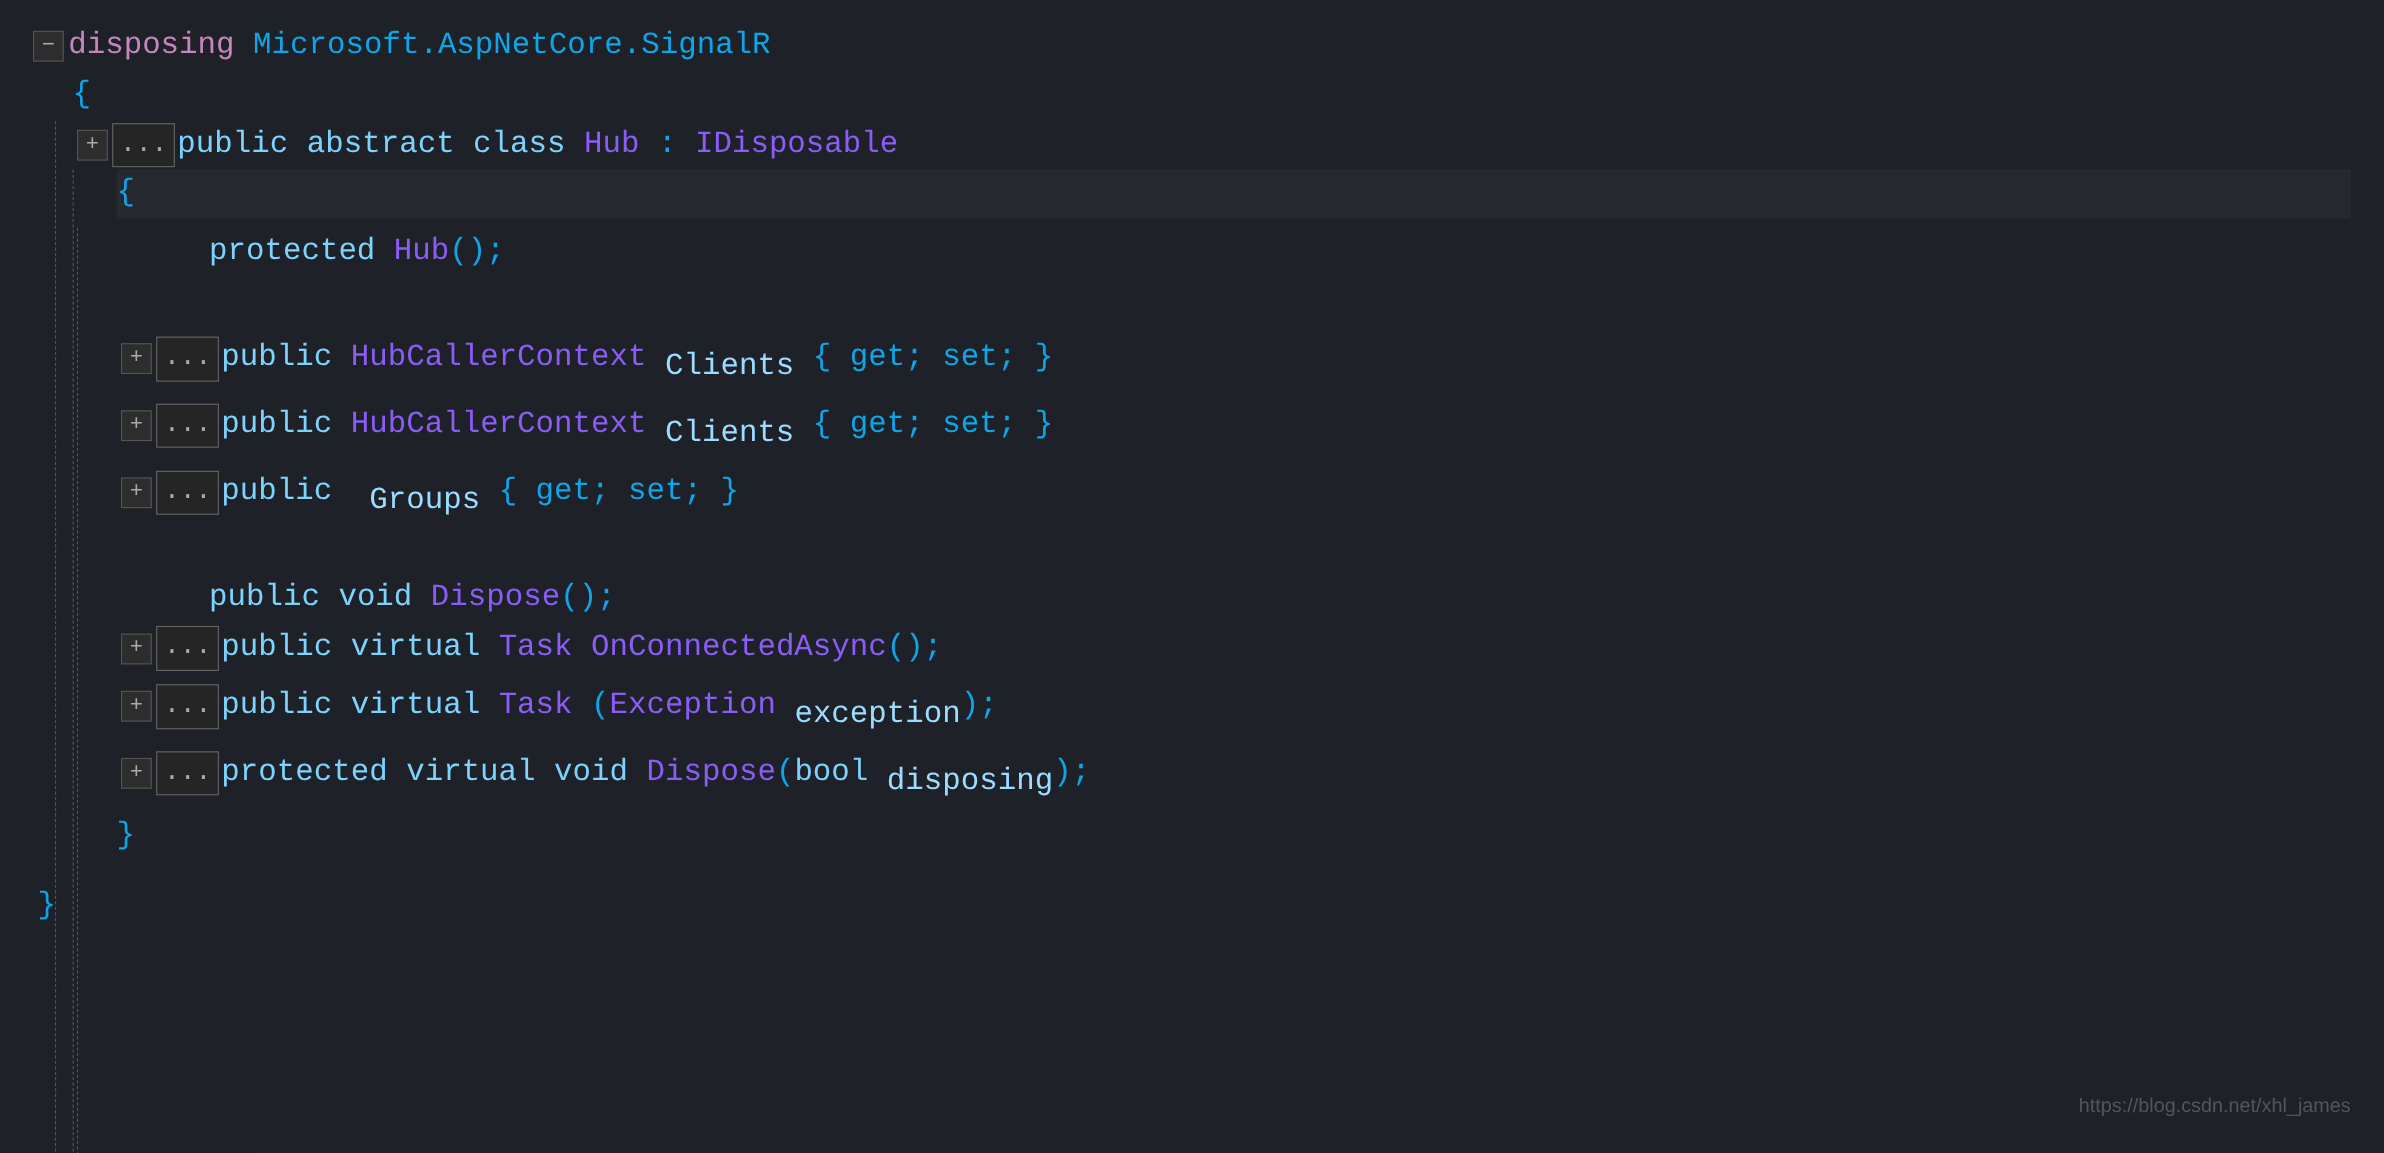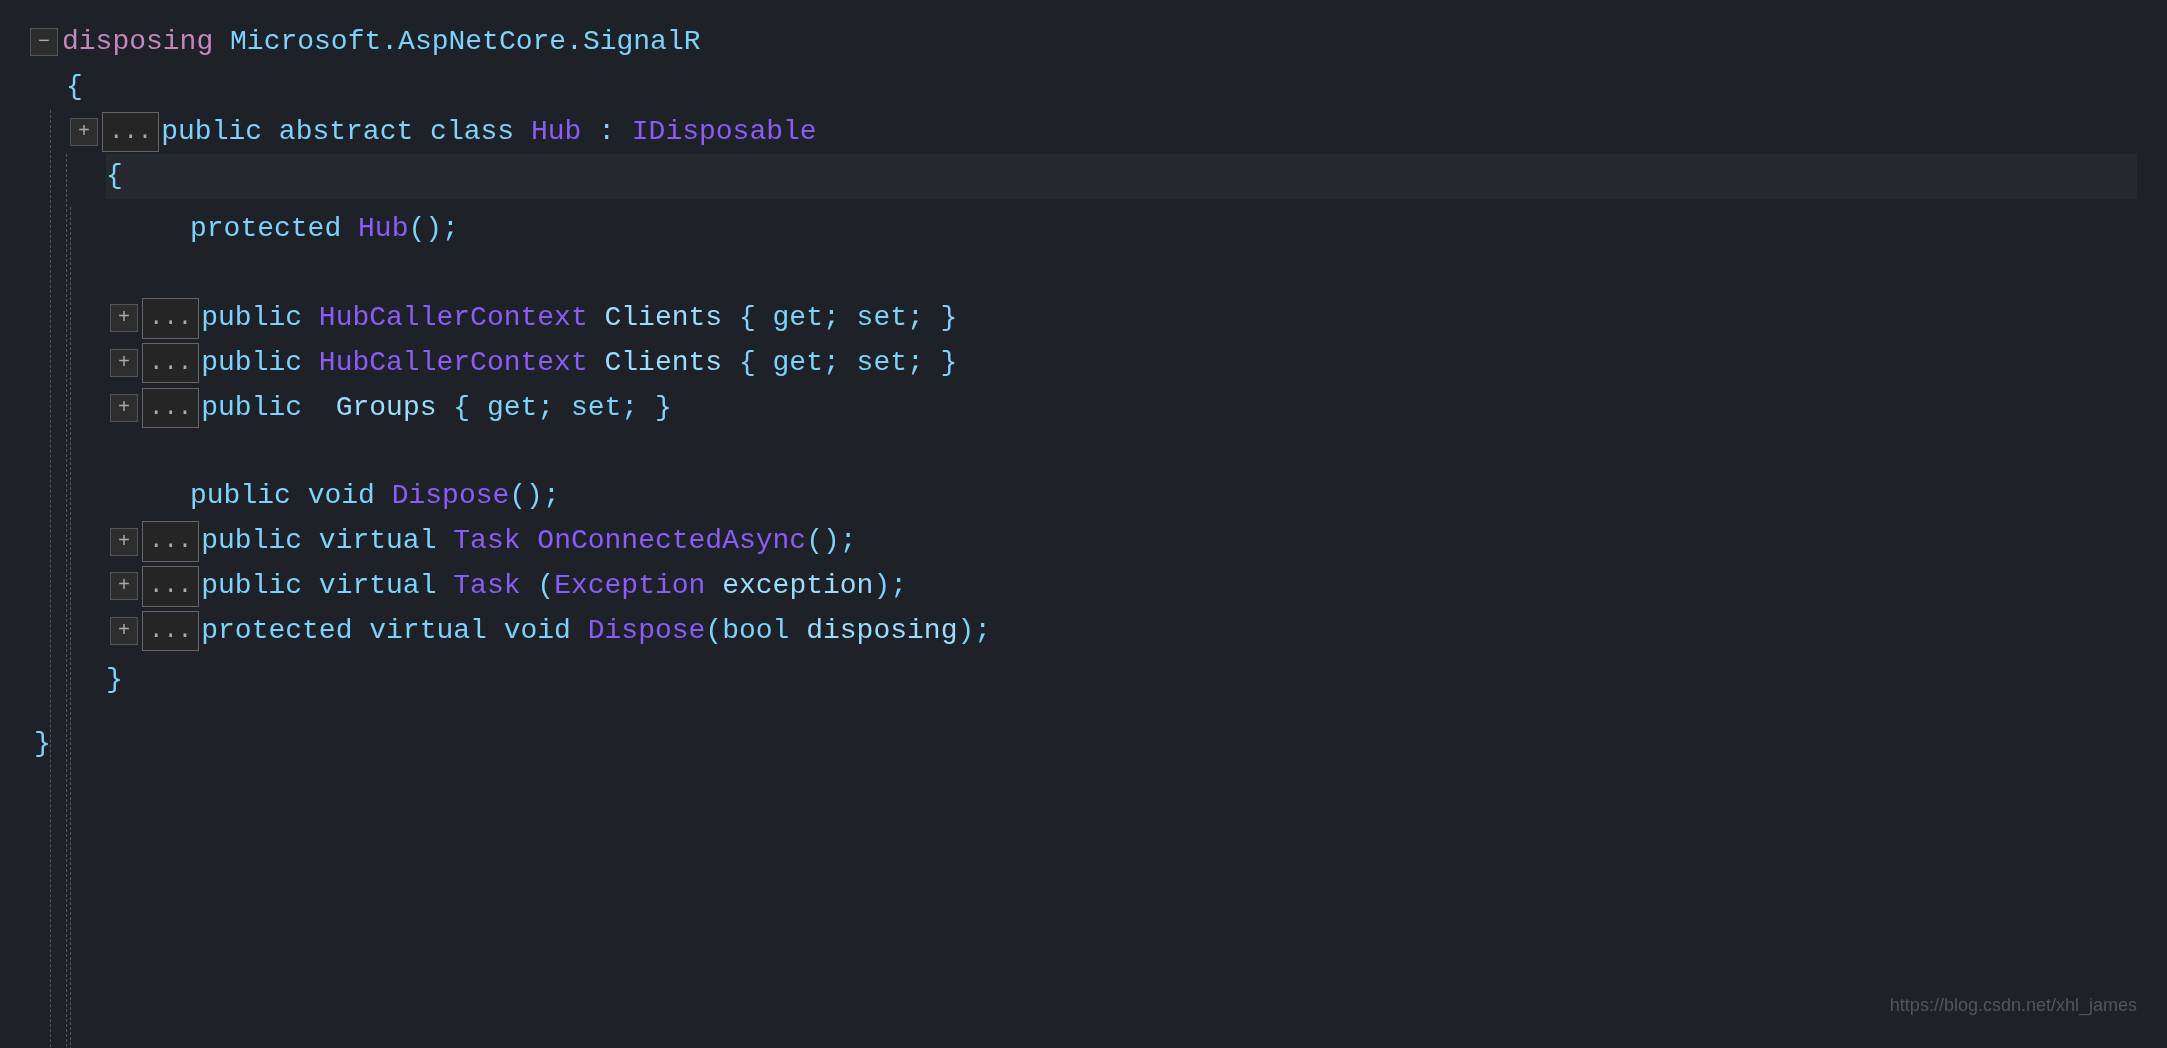--- a/index.html
+++ b/index.html
@@ -31,22 +31,22 @@
       position: relative;
     }
 
     .indent-1 { margin-left: 40px; }
     .indent-2 { margin-left: 80px; }
     .indent-3 { margin-left: 160px; }
 
     
     .kw-blue { color: #7dd3fc; }       
     .kw-teal { color: #8b5cf6; }     
-    .kw-white { color: #7dd3fc; }      
-    .kw-light-blue { color: #9cdcfe; }
+    .kw-white { color: #0ea5e9; }      
+    .kw-light-blue { color: #9cdcfe; margin-top: 16px; }
     .kw-namespace { color: #c586c0; }
 
     .dots-box {
       display: inline-flex;
       align-items: center;
       justify-content: center;
       border: 1px solid #666;
       padding: 0 6px;
       color: #aaa;
       font-size: 24px;

